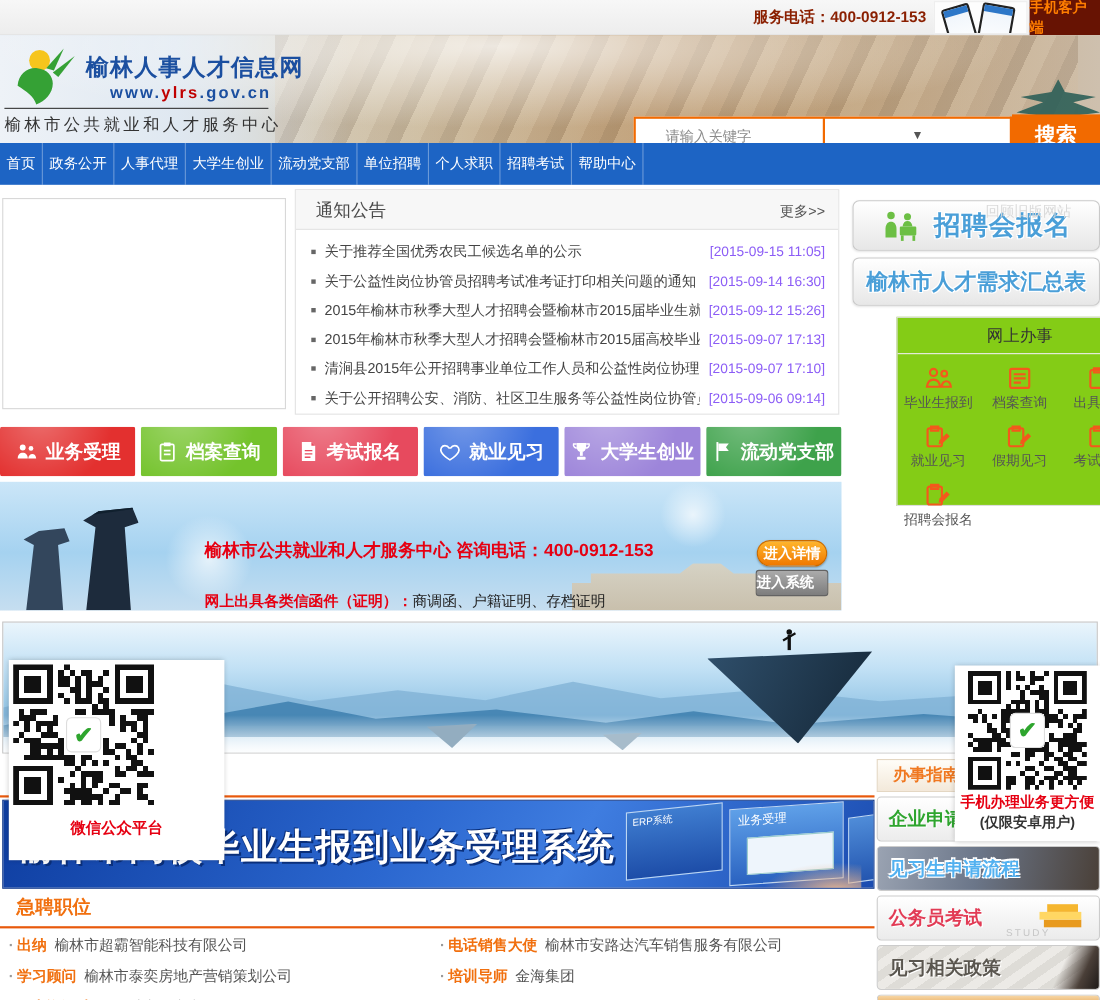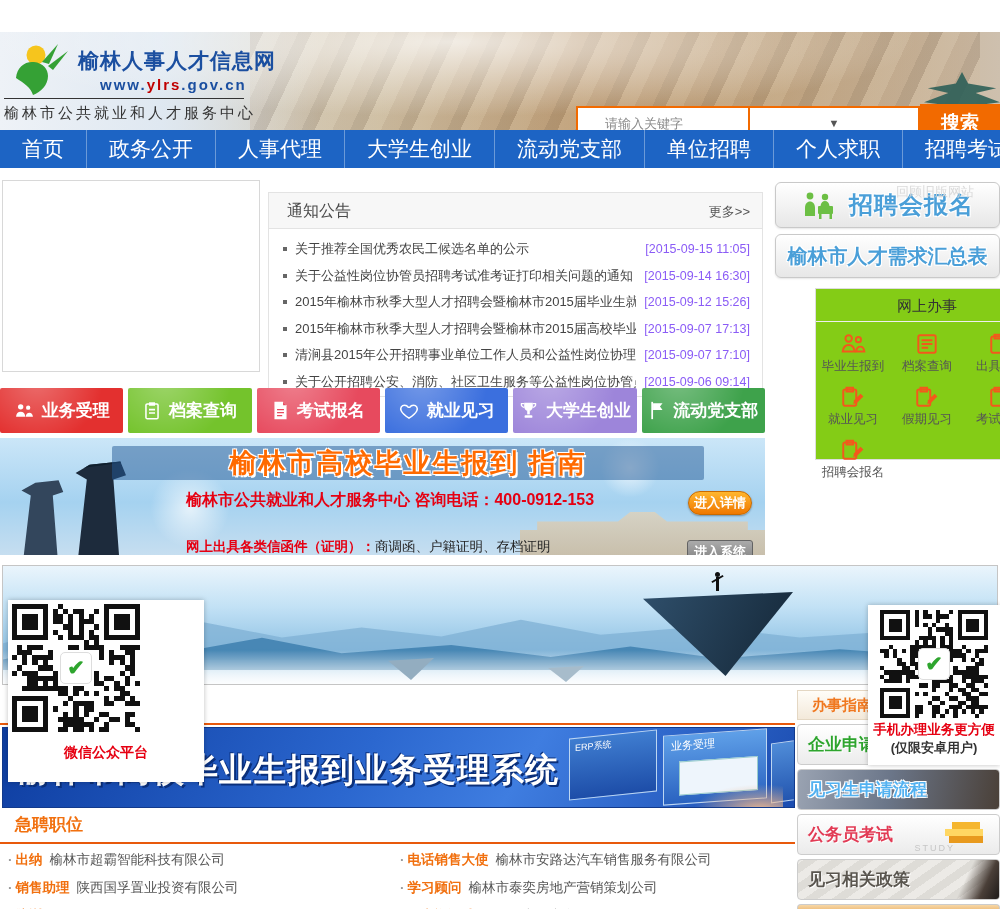--- a/index.html
+++ b/index.html
@@ -34,25 +34,25 @@
 .org-name{position:absolute;left:4px;top:72px;font-size:15px;color:#333;letter-spacing:3px;white-space:nowrap}
 #search{position:absolute;left:576px;top:72px;width:424px;height:38px}
 .s-input{position:absolute;left:0;top:2px;width:174px;height:34px;border:2px solid #f26a00;background:#fff;padding:0 6px 0 27px;font-size:13px;color:#333;outline:none}
 .s-input::placeholder{color:#8a8a8a}
 .s-mag{position:absolute;left:7px;top:11px;color:#a9a9a9}
 .s-select{position:absolute;left:174px;top:2px;width:170px;height:34px;background:#fff;border:2px solid #f26a00;border-left:none;display:flex;align-items:center;justify-content:center;color:#555;font-size:11px;cursor:pointer}
 .s-btn{position:absolute;left:344px;top:0;width:80px;height:38px;background:#f26a00;color:#fff;font-size:19px;font-weight:bold;border:none;cursor:pointer}
 
 
 #nav{position:absolute;left:0;top:130px;width:1000px;height:38px;background:#1d64c4;display:flex;align-items:stretch}
-.nav-item{padding:0 22px;color:#fff;font-size:21px;line-height:38px;border-right:1px solid rgba(255,255,255,.35);cursor:pointer;white-space:nowrap}
+.nav-item{padding:0 6px;color:#fff;font-size:13px;line-height:38px;border-right:1px solid rgba(255,255,255,.35);cursor:pointer;white-space:nowrap}
 
 
 #slider{position:absolute;left:2px;top:180px;width:258px;height:192px;background:#fff;border:1px solid #d8d8d8}
-#notices{position:absolute;left:268px;top:192px;width:495px;height:205px;background:#fff;border:1px solid #e3e3e3}
+#notices{position:absolute;left:268px;top:172px;width:495px;height:205px;background:#fff;border:1px solid #e3e3e3}
 .n-head{height:36px;background:#f7f7f7;border-bottom:1px solid #e3e3e3;position:relative}
 .n-title{position:absolute;left:18px;top:8px;font-size:16px;color:#4a4a4a}
 .n-more{position:absolute;right:12px;top:10px;font-size:13px;color:#555;cursor:pointer}
 .n-list{padding:7px 12px 0 14px}
 .n-item{height:26.5px;display:flex;align-items:center;font-size:13px;color:#444;cursor:pointer}
 .n-bullet{width:4px;height:4px;background:#666;margin-right:8px;flex:none}
 .n-text{flex:1;white-space:nowrap;overflow:hidden}
 .n-date{color:#8b5cf6;font-size:12.5px;margin-left:8px;white-space:nowrap}
 
 
@@ -86,21 +86,21 @@
 .grad2{position:absolute;left:18px;top:32px;width:58px;height:85px;background:#33465c;clip-path:polygon(30% 15%,70% 12%,78% 26%,60% 30%,68% 100%,10% 100%,22% 30%,6% 24%)}
 .bldg{position:absolute;left:520px;top:74px;width:245px;height:43px;opacity:.85;background:linear-gradient(#ddd2bd,#c9baa0);
  clip-path:polygon(0 100%,0 42%,7% 42%,7% 22%,40% 22%,45% 0,55% 0,60% 22%,93% 22%,93% 42%,100% 42%,100% 100%)}
 .g-band{position:absolute;left:112px;top:8px;width:592px;height:34px;background:rgba(35,90,150,.5);border-radius:2px;display:flex;align-items:center;justify-content:center}
 .g-title{font-size:27px;font-weight:bold;color:#ff6a00;letter-spacing:2px;white-space:nowrap;text-shadow:-1px -1px 0 #fff,1px -1px 0 #fff,-1px 1px 0 #fff,2px 2px 0 #fff}
 .g-hot{position:absolute;left:186px;top:52px;font-size:16px;font-weight:bold;color:#e60012;white-space:nowrap}
 .g-line{position:absolute;left:186px;font-size:13.5px;color:#222;white-space:nowrap}
 .gl1{top:79px}.gl2{top:100px}
 .g-label{color:#e60012;font-weight:bold}
 .g-btn1{position:absolute;left:688px;top:53px;width:64px;height:24px;background:linear-gradient(#ffb62e,#f07800);border:1px solid #c96a00;border-radius:12px;color:#fff;font-size:13px;font-weight:bold;text-align:center;line-height:22px;cursor:pointer;box-shadow:0 1px 2px rgba(0,0,0,.35)}
-.g-btn2{position:absolute;left:687px;top:102px;width:66px;height:24px;background:linear-gradient(#ababab,#7d7d7d);border:1px solid #636363;border-radius:3px;color:#fff;font-size:13px;font-weight:bold;text-align:center;line-height:22px;cursor:pointer}
+.g-btn2{position:absolute;left:687px;top:80px;width:66px;height:24px;background:linear-gradient(#ababab,#7d7d7d);border:1px solid #636363;border-radius:3px;color:#fff;font-size:13px;font-weight:bold;line-height:22px;cursor:pointer}
 
 
 #banner2{position:absolute;left:2px;top:565px;width:996px;height:120px;border:1px solid #c5c5c5;overflow:hidden;background:linear-gradient(180deg,#eaf5fc 0%,#c2e1f5 35%,#8fc2e4 72%,#e2eff8 100%)}
 .mts-back{position:absolute;left:0;top:38px;width:996px;height:56px;background:#7fb0d4;opacity:.75;
  clip-path:polygon(0 70%,6% 45%,12% 62%,20% 32%,28% 60%,36% 42%,44% 58%,52% 28%,60% 55%,70% 40%,80% 60%,90% 48%,100% 65%,100% 100%,0 100%)}
 .mts-front{position:absolute;left:0;top:52px;width:996px;height:52px;background:#3d7fae;opacity:.85;
  clip-path:polygon(0 80%,8% 48%,16% 72%,26% 38%,34% 68%,45% 52%,55% 75%,63% 55%,72% 78%,84% 60%,100% 82%,100% 100%,0 100%)}
 .fog{position:absolute;left:0;top:84px;width:996px;height:36px;background:linear-gradient(rgba(255,255,255,0),rgba(255,255,255,.95))}
 .plat-main{position:absolute;left:640px;top:26px;width:150px;height:84px;background:linear-gradient(115deg,#2f4f6b,#142636);clip-path:polygon(0 8%,100% 0,55% 100%)}
 .plat-s1{position:absolute;left:385px;top:92px;width:46px;height:22px;background:#93adc0;clip-path:polygon(0 12%,100% 0,50% 100%)}
@@ -162,20 +162,32 @@
 #jobs{position:absolute;left:8px;top:851px;width:788px;display:grid;grid-template-columns:392px 392px;row-gap:10px}
 .job{font-size:13.5px;color:#555;white-space:nowrap;cursor:pointer;height:18px;overflow:hidden}
 .job:before{content:"·";color:#999;margin-right:3px;font-weight:bold}
 .job .pos{color:#f1700f;font-weight:bold;margin-right:7px}
 </style>
 </head>
 <body>
 
 <div id="page">
 
+  <div id="topbar">
+    <div class="service"><span>服务电话：</span><span>400-0912-153</span></div>
+    <div class="phone-thumb">
+      <div class="ph ph1">
+          <div class="bar"></div>
+        </div>
+      <div class="ph ph2">
+          <div class="bar"></div>
+        </div>
+    </div>
+    <div class="mclient">手机客户端</div>
+  </div>
 
   <div id="header">
     <div class="hstreak"></div>
     <div class="hfog"></div>
     <div class="pagoda"></div>
     <div class="pagoda-base"></div>
     <svg id="logo" viewBox="0 0 68 64">
       <circle cx="30" cy="13" r="9.5" fill="#f6c51d"></circle>
       <g fill="#35a135">
         <path d="M10 36c1-11 9-17 18-16 9 1 14 7 14 14 0 9-7 16-15 19-2-7-9-12-17-17z"></path>
@@ -381,23 +393,20 @@
       <span>流动党支部</span>
     </div>
   </div>
 
   <div id="gbanner">
     <div class="dand d1"></div>
     <div class="dand d2"></div>
     <div class="grad2"></div>
     <div class="grad1"></div>
     <div class="bldg"></div>
-    <div class="g-band">
-      <span class="g-title">榆林市高校毕业生报到 指南</span>
-    </div>
     <div class="g-hot">榆林市公共就业和人才服务中心 咨询电话：400-0912-153</div>
     <div class="g-line gl2"><span class="g-label">网上出具各类信函件（证明）：</span><span>商调函、户籍证明、存档证明</span></div>
     <div class="g-btn1">进入详情</div>
     <div class="g-btn2">进入系统</div>
   </div>
 
   <div id="banner2">
     <div class="mts-back"></div>
     <div class="mts-front"></div>
     <div class="fog"></div>
@@ -846,19 +855,18 @@
       <div class="gp4-fig"></div>
     </div>
     <div class="gp5"></div>
   </div>
 
   <div id="jobs-title">急聘职位</div>
   <div id="rule2"></div>
   <div id="jobs">
     <div class="job"><span class="pos">出纳</span><span>榆林市超霸智能科技有限公司</span></div>
     <div class="job"><span class="pos">电话销售大使</span><span>榆林市安路达汽车销售服务有限公司</span></div>
-    <div class="job"><span class="pos">销售助理</span><span>陕西国孚置业投资有限公司</span></div>
     <div class="job"><span class="pos">学习顾问</span><span>榆林市泰奕房地产营销策划公司</span></div>
     <div class="job"><span class="pos">培训导师</span><span>金海集团</span></div>
     <div class="job"><span class="pos">人力资源助理</span><span>榆林市三义文化传媒有限公司</span></div>
   </div>
 
 </div>
 
 </body></html>

